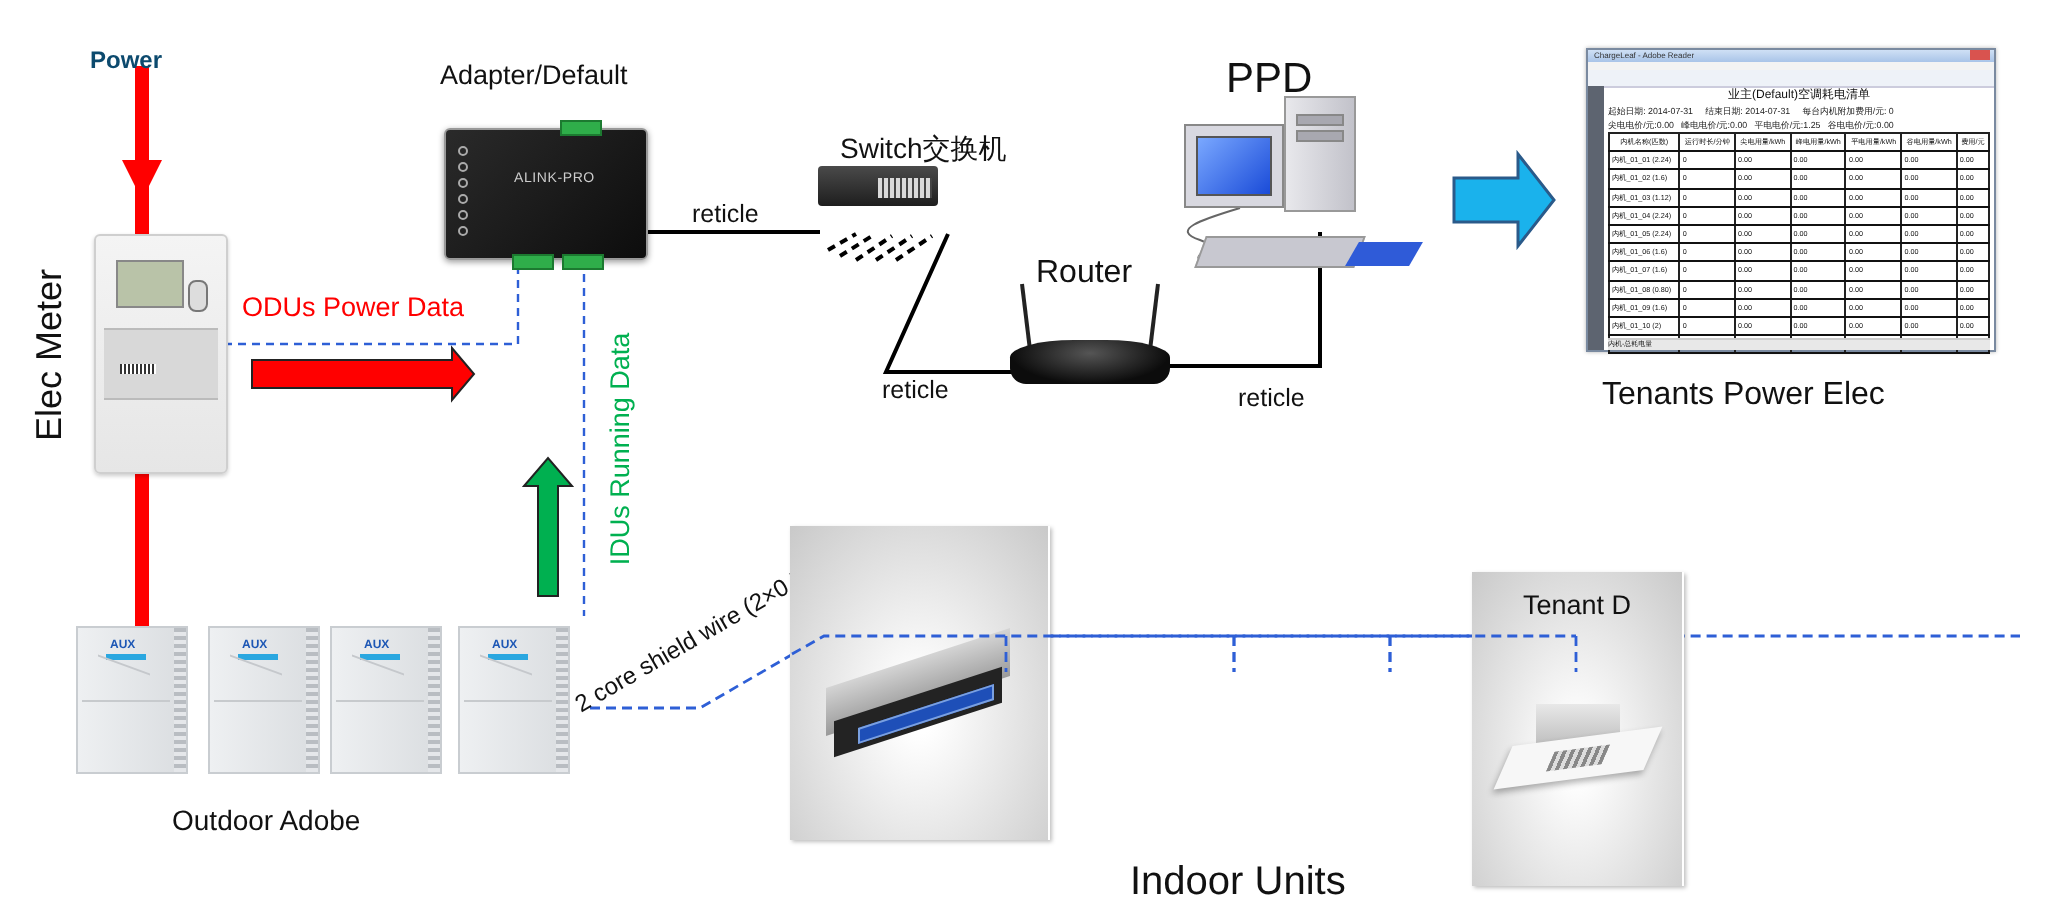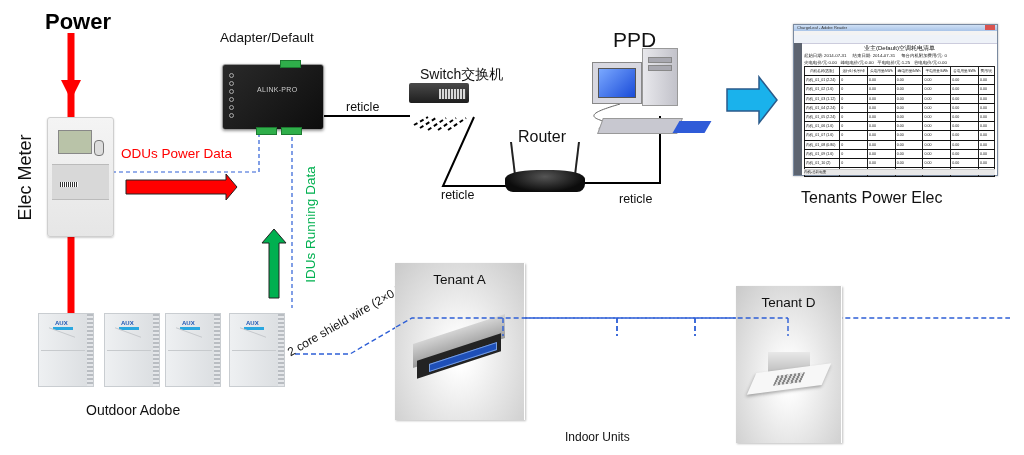--- a/index.html
+++ b/index.html
@@ -116,21 +116,21 @@
   <g stroke="#2e5fd6" stroke-width="1.4" stroke-dasharray="5,3">
     <line x1="503" y1="318" x2="503" y2="336"></line>
     <line x1="617" y1="318" x2="617" y2="336"></line>
     <line x1="695" y1="318" x2="695" y2="336"></line>
     <line x1="788" y1="318" x2="788" y2="336"></line>
   </g>
 
   <path d="M620,104 C600,110 585,115 600,120 C612,124 590,128 604,132" fill="none" stroke="#666" stroke-width="1"></path>
 </svg>
 
-<div class="lbl" style="left:45px; top:9px; font-size:22px; font-weight:bold; color:#000000;">Power</div>
+<div class="lbl" style="left:45px; top:23px; font-size:12px; font-weight:bold; color:#0c4a6e;">Power</div>
 
 <div class="abs meter">
   <div class="lcd"></div>
   <div class="knob"></div>
   <div class="panel"></div>
   <div class="bar"></div>
 </div>
 <div class="lbl" style="left:-18px; top:167px; font-size:18px; transform:rotate(-90deg); transform-origin:center;">Elec Meter</div>
 
 <div class="lbl" style="left:121px; top:146px; font-size:13.5px; color:#ff0000;">ODUs Power Data</div>
@@ -350,37 +350,36 @@
       <div class="v1"></div>
       <div class="split"></div>
     </div>
   </div>
 <div class="lbl" style="left:86px; top:402px; font-size:14px;">Outdoor Adobe</div>
 
 <div class="lbl" style="left:292px; top:345px; font-size:12px; transform:rotate(-30deg); transform-origin:left bottom;">2 core shield wire (2×0.75m²)</div>
 
 <div class="abs tenants" id="tenants">
     <div class="tenant" style="left: 0px; width: 129px;">
-      <div class="tname">Tenant A</div>
       <div class="duct" style="left:18px">
         <div class="body"></div>
         <div class="front"></div>
         <div class="grille"></div>
       </div>
     </div>
     <div class="tenant" style="left: 341px; width: 105px; margin-top: 23px;">
       <div class="tname">Tenant D</div>
       <div class="cassette" style="left:18px">
         <div class="box"></div>
         <div class="plate"></div>
         <div class="vent"></div>
       </div>
     </div>
   </div>
-<div class="lbl" style="left:565px; top:430px; font-size:12px;">Indoor Units</div>
+<div class="lbl" style="left:565px; top:430px; font-size:20px;">Indoor Units</div>
 
 <svg class="layer" width="1024" height="455" style="pointer-events:none;">
   <polyline points="396,327 412,318 788,318" fill="none" stroke="#2e5fd6" stroke-width="1.4" stroke-dasharray="5,3"></polyline>
   <g stroke="#2e5fd6" stroke-width="1.4" stroke-dasharray="5,3">
     <line x1="503" y1="318" x2="503" y2="336"></line>
     <line x1="617" y1="318" x2="617" y2="336"></line>
     <line x1="695" y1="318" x2="695" y2="336"></line>
     <line x1="788" y1="318" x2="788" y2="336"></line>
   </g>
 </svg>

